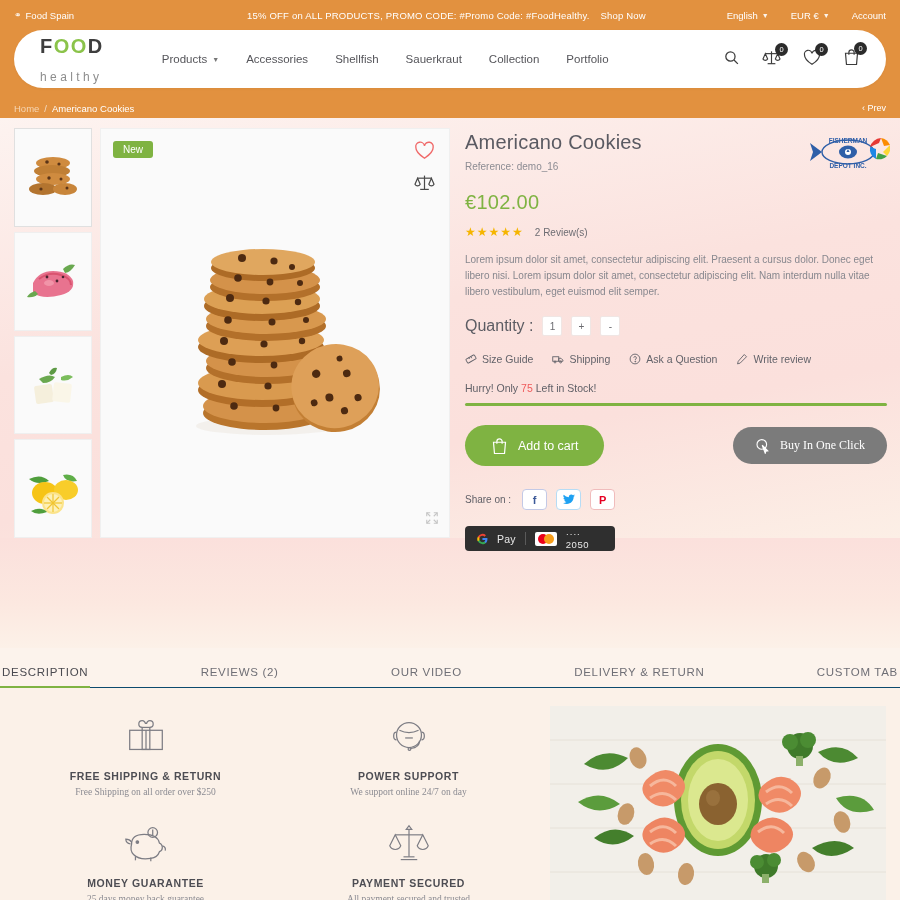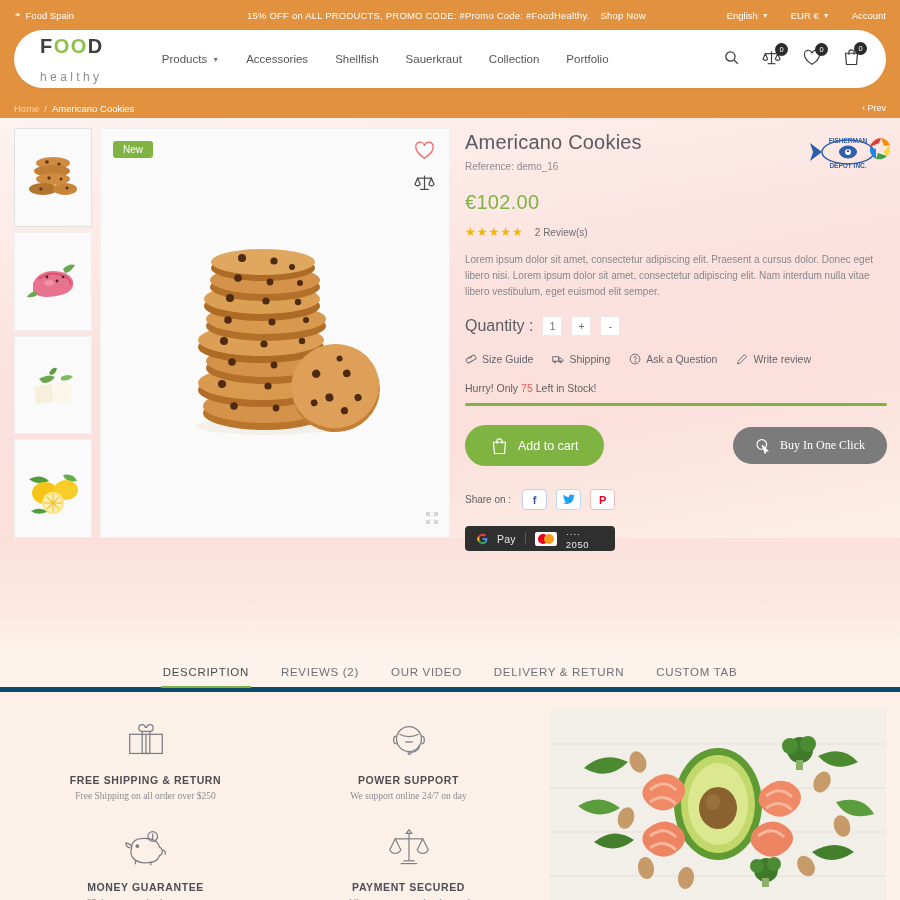--- a/index.html
+++ b/index.html
@@ -173,22 +173,22 @@
   .mc-yellow { background: #f79e1b; margin-left: -4px; }
   .card-digits { color: #e8e8e8; font-size: 9.5px; letter-spacing: .5px; }
 
   
   .spacer {
     height: 110px;
     background: linear-gradient(180deg,#fbe0dc 0%, #fce8e0 60%, #fcf1e8 100%);
   }
   .tabs-section { background: #fcf3ec; padding-top: 12px; }
   .tabs {
-    display: flex; justify-content: center; gap: 28px;
-    border-bottom: 5px solid #0c4a6e; padding-bottom: 0;
+    display: flex; justify-content: space-between; gap: 28px;
+    border-bottom: 1px solid #0c4a6e; padding-bottom: 0;
   }
   .tab {
     font-size: 11.5px; letter-spacing: .7px; color: #6f6f76;
     padding: 6px 2px 9px 2px; cursor: pointer; position: relative; white-space: nowrap;
   }
   .tab.active { color: #4a4a50; }
   .tab.active::after {
     content: ""; position: absolute; left: 0; right: 0; bottom: -1px;
     height: 2px; background: #7fb342;
   }

